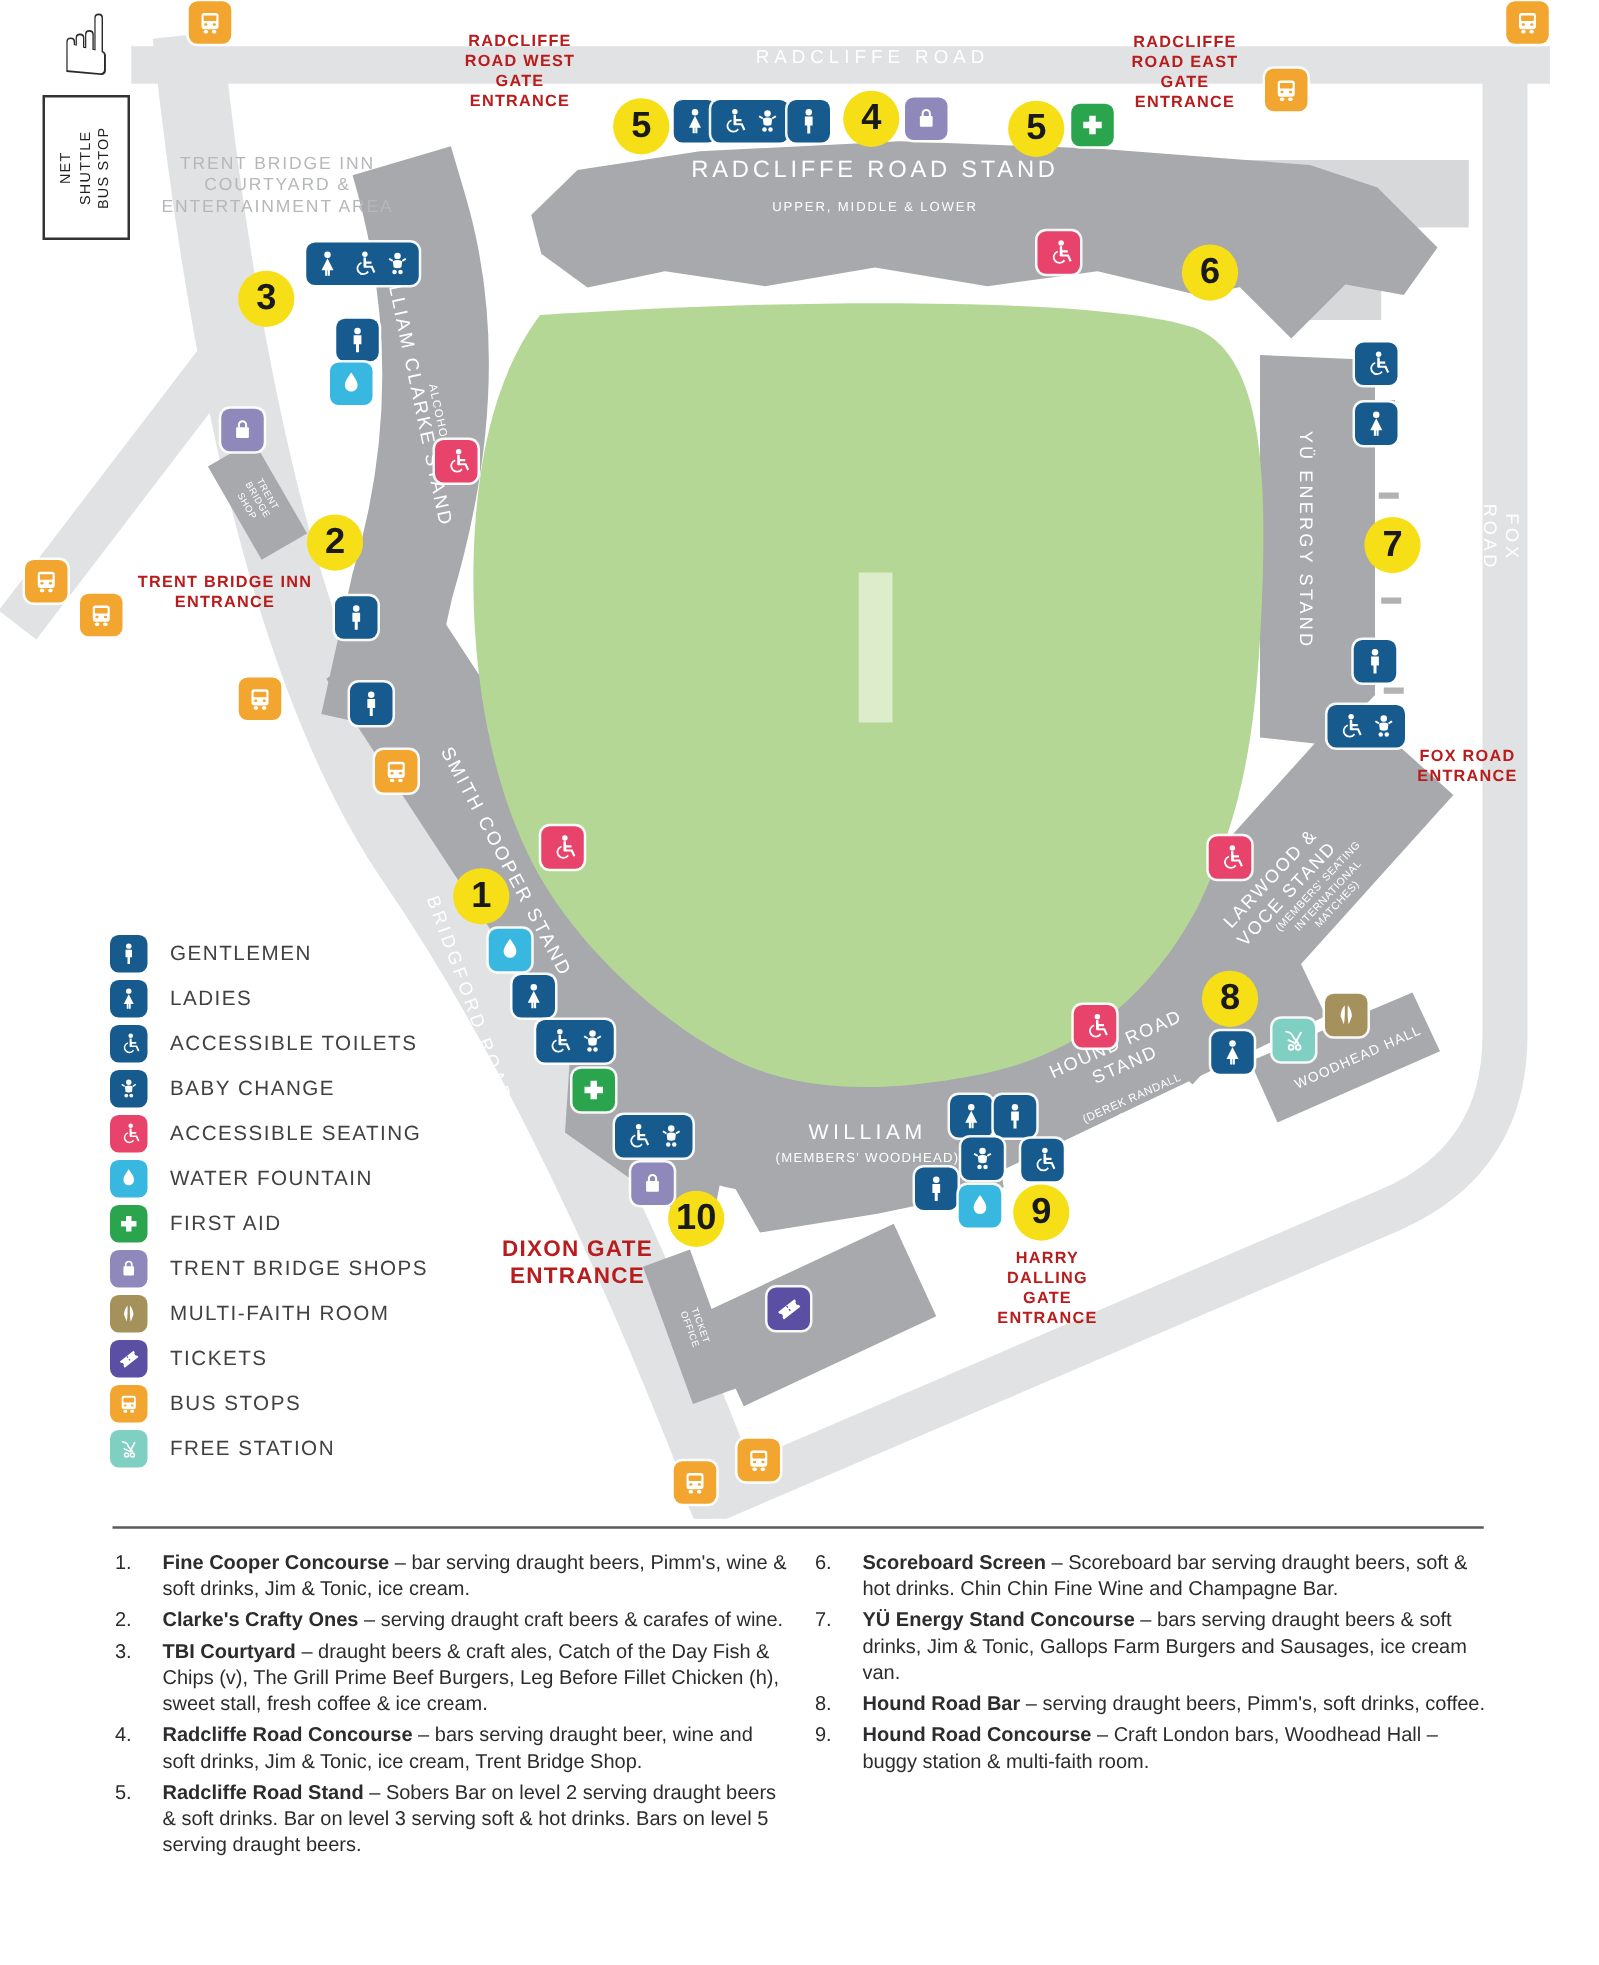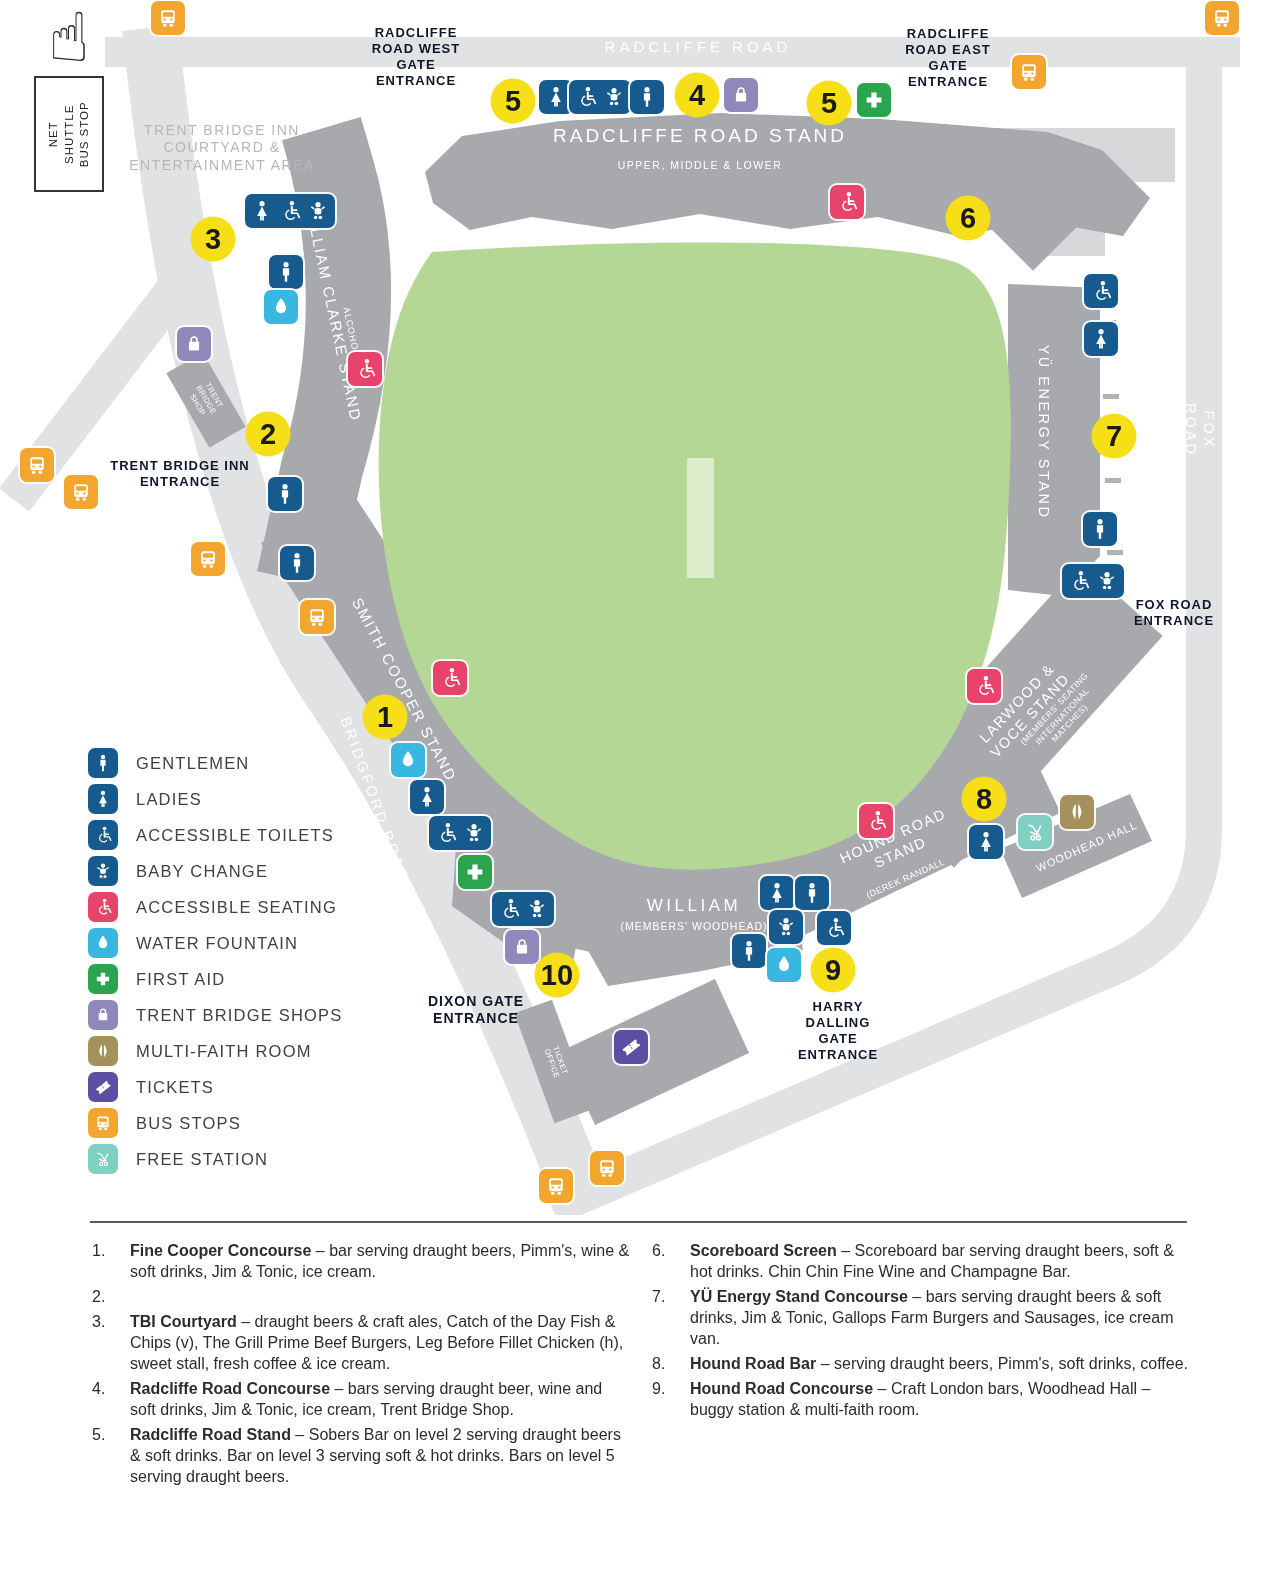--- a/index.html
+++ b/index.html
@@ -3,21 +3,21 @@
 <meta charset="utf-8">
 <style>
   html,body{margin:0;padding:0;background:#fff;}
   body{width:1279px;height:1572px;position:relative;overflow:hidden;
        font-family:"Liberation Sans",sans-serif;}
   .page{position:absolute;inset:0;}
   svg.base{position:absolute;left:0;top:0;}
   .lbl{position:absolute;transform:translate(-50%,-50%) rotate(var(--r,0deg));
        white-space:pre-line;text-align:center;line-height:1.24;font-weight:400;}
   .lbl-w{color:#ffffff;}
-  .lbl-k{color:#0f172a;font-weight:700;}
+  .lbl-k{color:#b91c1c;font-weight:700;}
   .tile{position:absolute;transform:translate(-50%,-50%);border-radius:7px;
         display:flex;align-items:center;justify-content:center;gap:4px;
         box-shadow:0 0 0 2px rgba(255,255,255,.92);}
   .tile.static{position:static;transform:none;flex:none;}
   .marker{position:absolute;transform:translate(-50%,-50%);width:45px;height:45px;
         border-radius:50%;background:#f6df17;color:#1a1a1a;font-weight:700;
         font-size:29px;display:flex;align-items:center;justify-content:center;}
   .hand{position:absolute;left:16px;top:4px;width:106px;text-align:center;}
   .hand-glyph{font-size:68px;line-height:1;color:#2a2a2a;font-family:"DejaVu Sans",sans-serif;}
   .hand-box{margin:4px auto 0;width:66px;height:112px;border:2px solid #333;
@@ -123,21 +123,21 @@
   <div class="lbl lbl-w" style="left:1087px;top:847px;font-size:11px;letter-spacing:1px;--r:-24deg">WOODHEAD HALL</div>
   <div class="lbl lbl-w" style="left:897px;top:845px;font-size:14.5px;letter-spacing:1.5px;--r:-24deg">HOUND ROAD
 STAND</div>
   <div class="lbl lbl-w" style="left:908px;top:884px;font-size:9px;letter-spacing:.5px;--r:-24deg">(DEREK RANDALL
 SUITE)</div>
   <div class="lbl lbl-w" style="left:938px;top:956px;font-size:14.5px;letter-spacing:3.5px;--r:-24deg">HOUND ROAD</div>
   <div class="lbl lbl-w" style="left:694px;top:906px;font-size:17px;letter-spacing:3.5px">WILLIAM</div>
   <div class="lbl lbl-w" style="left:694px;top:927px;font-size:10.5px;letter-spacing:1px">(MEMBERS' WOODHEAD)</div>
   <div class="lbl lbl-w" style="left:556px;top:1062px;font-size:7.5px;letter-spacing:.5px;--r:70deg">TICKET
 OFFICE</div>
-  <div class="lbl lbl-k" style="left:476px;top:1010px;font-size:14px;letter-spacing:1px">DIXON GATE
+  <div class="lbl lbl-k" style="left:462px;top:1010px;font-size:18px;letter-spacing:1px">DIXON GATE
 ENTRANCE</div>
   <div class="lbl lbl-k" style="left:838px;top:1031px;font-size:13px;letter-spacing:1px">HARRY
 DALLING
 GATE
 ENTRANCE</div>
 
   <div id="icon-layer">
       <div class="tile" style="background: rgb(242, 166, 47); height: 34px; width: 34px; left: 168px; top: 18px;">
         <svg viewBox="0 0 24 24" width="24" height="24" aria-hidden="true">
           <rect x="5.2" y="4.3" width="13.6" height="13" rx="2.3" fill="#fff"></rect>
@@ -728,20 +728,21 @@
   <div class="ncol" id="notes-left">
       <div class="nrow">
         <span class="nnum">1.</span>
         <div class="nbody">
           <p><b>Fine Cooper Concourse</b> <span>– bar serving draught beers, Pimm's, wine &amp; soft drinks, Jim &amp; Tonic, ice cream.</span></p>
         </div>
       </div>
       <div class="nrow">
         <span class="nnum">2.</span>
         <div class="nbody">
+          <p><b>Clarke's Crafty Ones</b> <span>– serving draught craft beers &amp; carafes of wine.</span></p>
         </div>
       </div>
       <div class="nrow">
         <span class="nnum">3.</span>
         <div class="nbody">
           <p><b>TBI Courtyard</b> <span>– draught beers &amp; craft ales, Catch of the Day Fish &amp; Chips (v), The Grill Prime Beef Burgers, Leg Before Fillet Chicken (h), sweet stall, fresh coffee &amp; ice cream.</span></p>
         </div>
       </div>
       <div class="nrow">
         <span class="nnum">4.</span>

